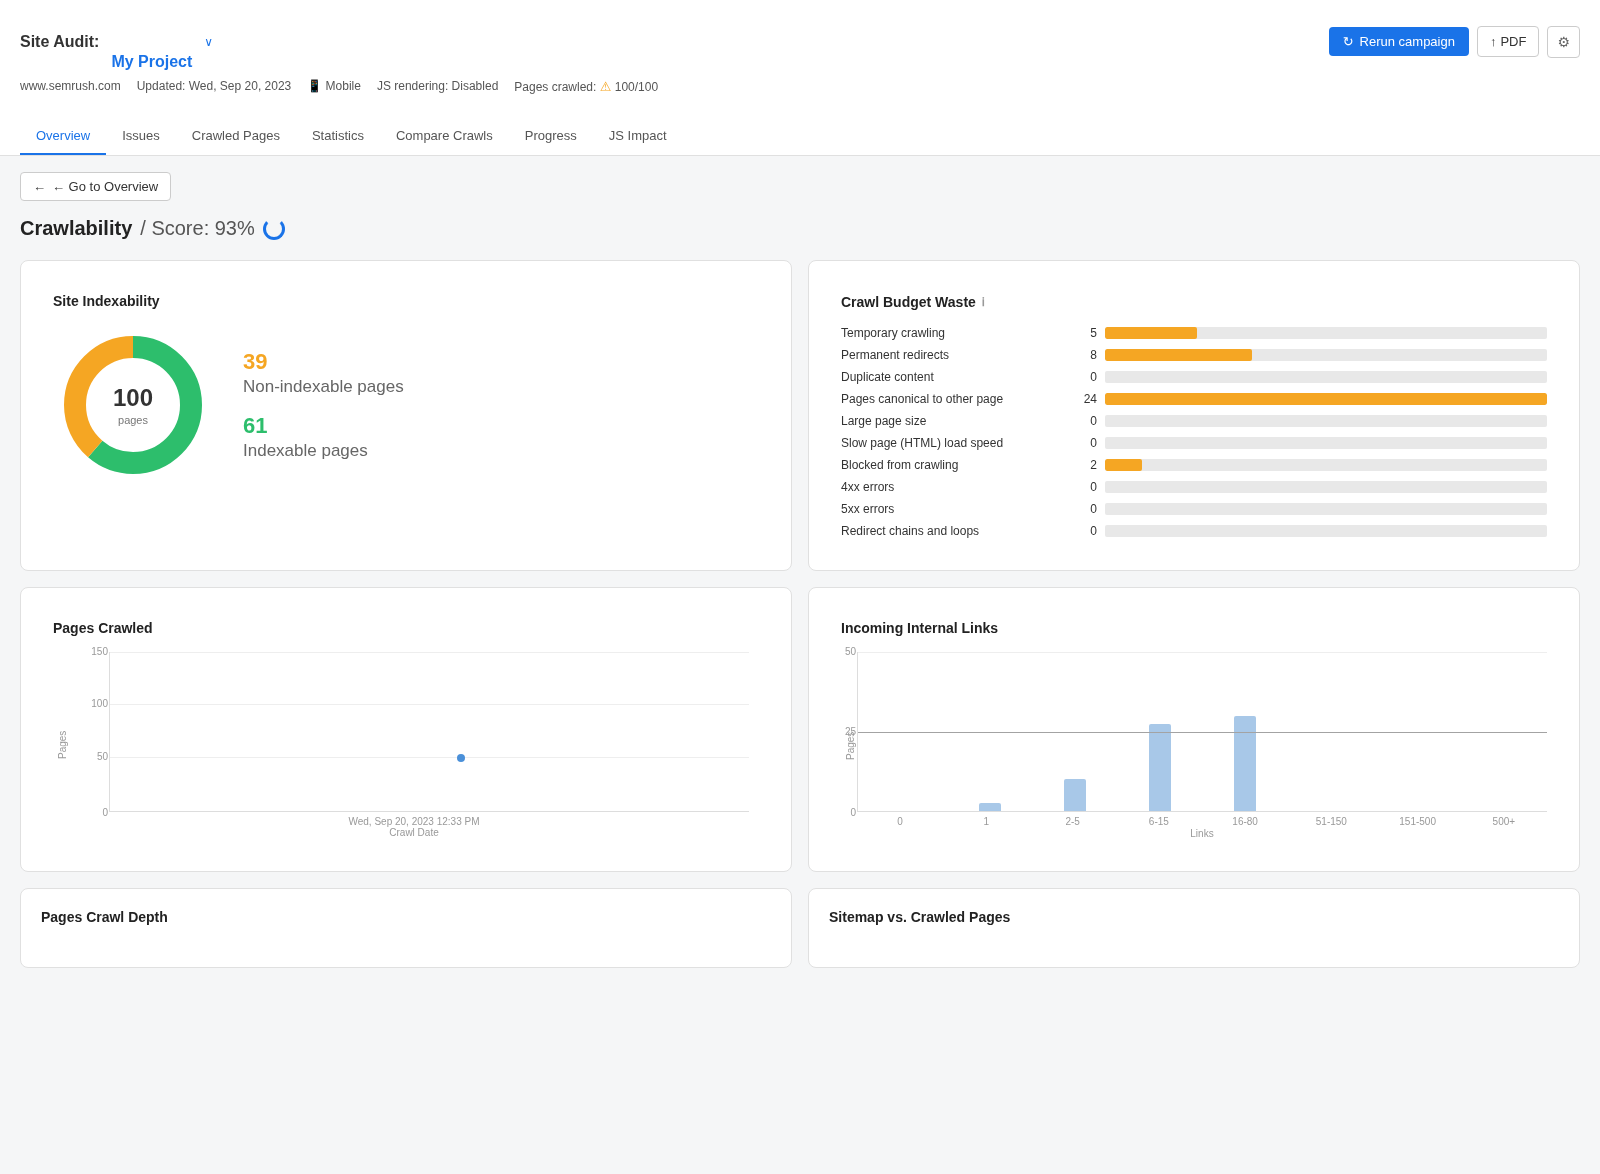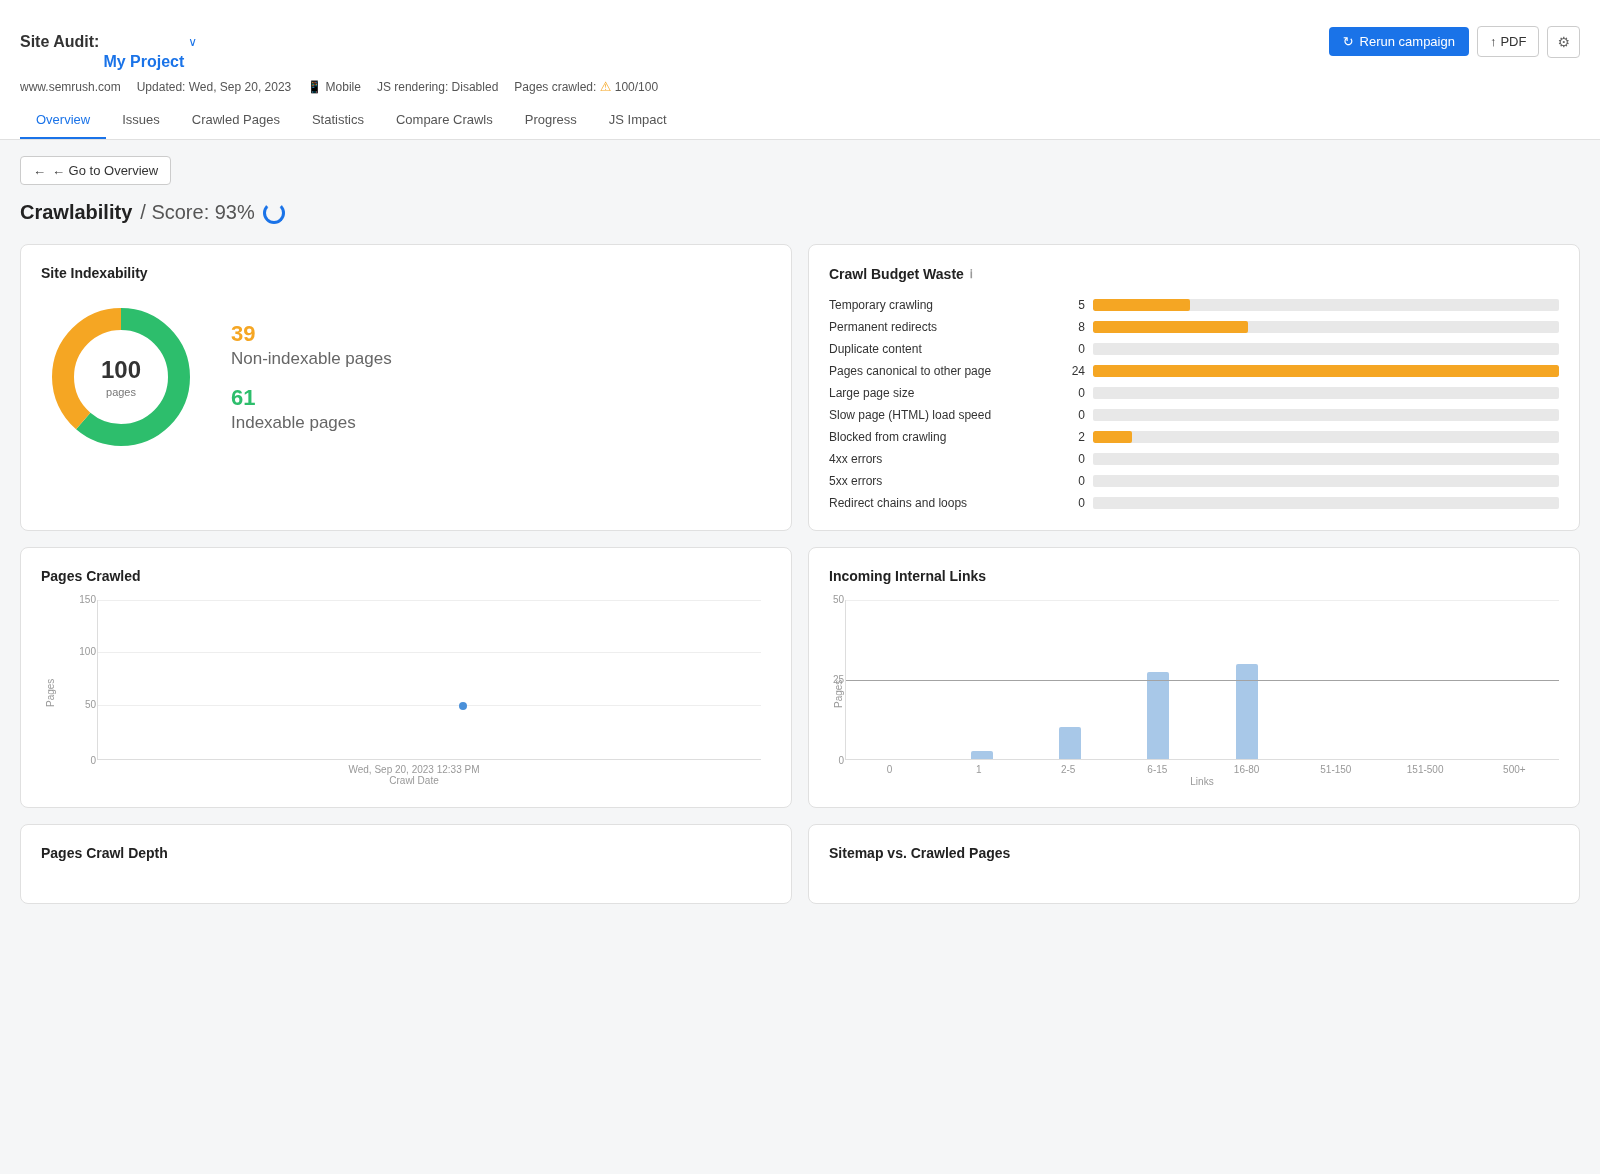--- a/index.html
+++ b/index.html
@@ -1,45 +1,45 @@
 <!DOCTYPE html>
 <html><head>
   <meta charset="utf-8">
   <style>
     * { box-sizing: border-box; margin: 0; padding: 0; }
     body { font-family: -apple-system, BlinkMacSystemFont, 'Segoe UI', Arial, sans-serif; font-size: 13px; color: #333; background: #f5f6f7; }
 
     .top-bar { background: #fff; padding: 12px 20px 0; border-bottom: 1px solid #e0e0e0; }
     .top-bar-header { display: flex; align-items: center; justify-content: space-between; margin-bottom: 8px; }
-    .title-area { display: flex; align-items: center; gap: 4px; }
+    .title-area { display: flex; align-items: center; gap: 12px; }
     .site-audit-label { font-size: 16px; font-weight: 600; color: #333; }
     .project-name { font-size: 16px; font-weight: 600; color: #1a73e8; margin-top: 41px; }
     .chevron-icon { color: #1a73e8; font-size: 12px; }
     .top-actions { display: flex; align-items: center; gap: 8px; }
     .rerun-btn { background: #1a73e8; color: #fff; border: none; border-radius: 4px; padding: 7px 14px; font-size: 13px; font-weight: 500; cursor: pointer; display: flex; align-items: center; gap: 6px; }
     .pdf-btn { background: #fff; color: #333; border: 1px solid #ccc; border-radius: 4px; padding: 7px 12px; font-size: 13px; cursor: pointer; display: flex; align-items: center; gap: 4px; }
     .gear-btn { background: #fff; color: #666; border: 1px solid #ccc; border-radius: 4px; padding: 7px 9px; font-size: 14px; cursor: pointer; }
-    .meta-row { font-size: 12px; color: #555; display: flex; align-items: center; gap: 16px; margin-bottom: 0; padding-bottom: 8px; }
+    .meta-row { font-size: 12px; color: #555; display: flex; gap: 16px; margin-bottom: 16px; padding-bottom: 8px; }
     .warning-icon { color: #f5a623; font-size: 13px; }
     .nav-tabs { display: flex; gap: 0; }
     .nav-tab { padding: 10px 16px; font-size: 13px; color: #555; cursor: pointer; border-bottom: 2px solid transparent; white-space: nowrap; }
     .nav-tab.active { color: #1a73e8; border-bottom: 2px solid #1a73e8; font-weight: 500; }
 
     .main-content { padding: 16px 20px; }
 
     .back-btn { display: inline-flex; align-items: center; gap: 6px; background: #fff; border: 1px solid #ccc; border-radius: 4px; padding: 6px 12px; font-size: 13px; color: #333; cursor: pointer; margin-bottom: 16px; }
 
     .page-title { font-size: 20px; font-weight: 600; color: #222; margin-bottom: 20px; display: flex; align-items: center; gap: 8px; }
     .score-label { font-size: 20px; font-weight: 400; color: #555; }
     .refresh-icon { width: 22px; height: 22px; border: 3px solid #1a73e8; border-top-color: transparent; border-radius: 50%; display: inline-block; animation: spin 1s linear infinite; }
     @keyframes spin { to { transform: rotate(360deg); } }
 
     .cards-row { display: grid; grid-template-columns: 1fr 1fr; gap: 16px; margin-bottom: 16px; }
 
-    .card { background: #fff; border: 1px solid #e0e0e0; border-radius: 8px; padding: 20px; }
+    .card { background: #fff; border: 1px solid #e0e0e0; border-radius: 8px; padding: 32px; }
     .card-title { font-size: 14px; font-weight: 600; color: #222; margin-bottom: 16px; display: flex; align-items: center; gap: 6px; }
     .info-icon { color: #999; font-size: 12px; cursor: pointer; }
 
     
     .indexability-content { display: flex; align-items: center; gap: 30px; }
     .donut-container { position: relative; width: 160px; height: 160px; flex-shrink: 0; }
     .donut-container svg { width: 160px; height: 160px; }
     .donut-center { position: absolute; top: 50%; left: 50%; transform: translate(-50%, -50%); text-align: center; }
     .donut-number { font-size: 24px; font-weight: 700; color: #333; }
     .donut-label { font-size: 11px; color: #777; margin-top: 2px; }

